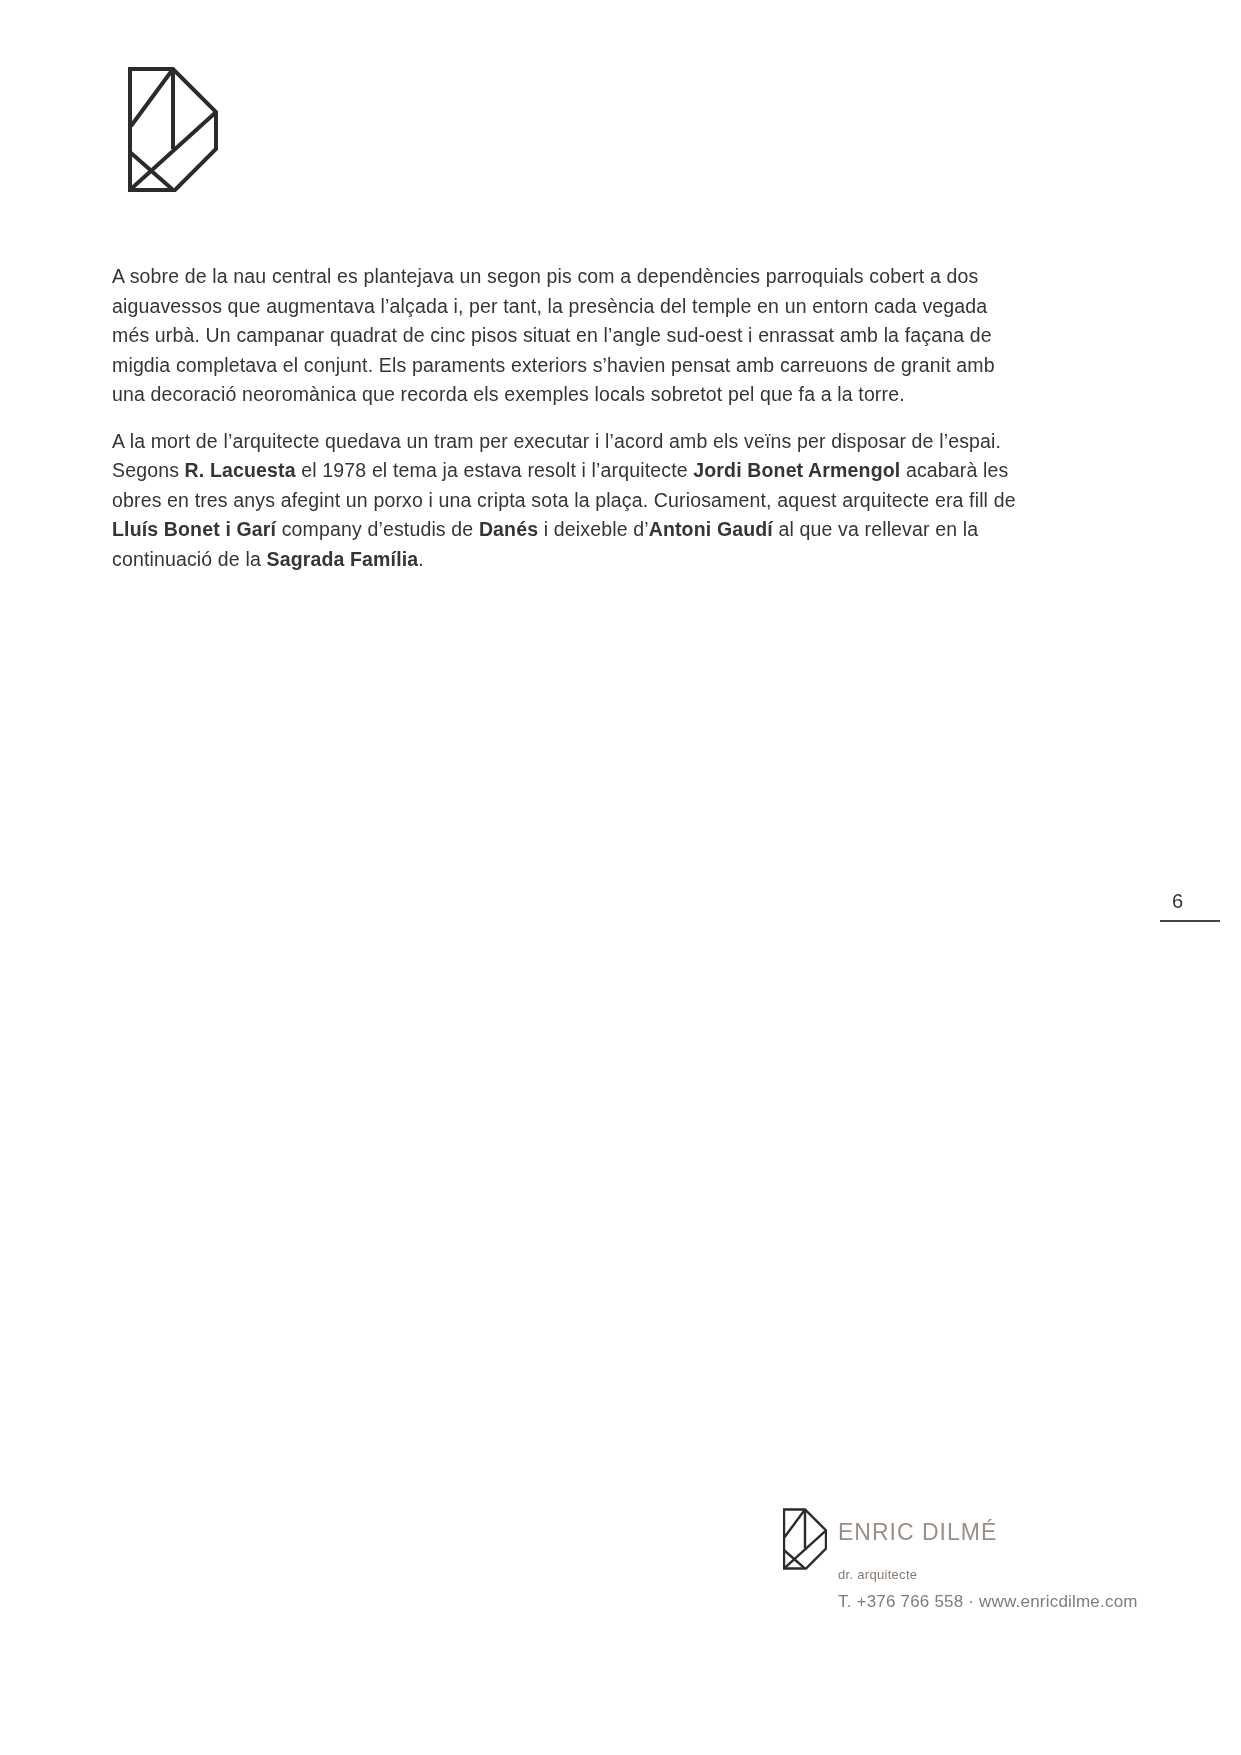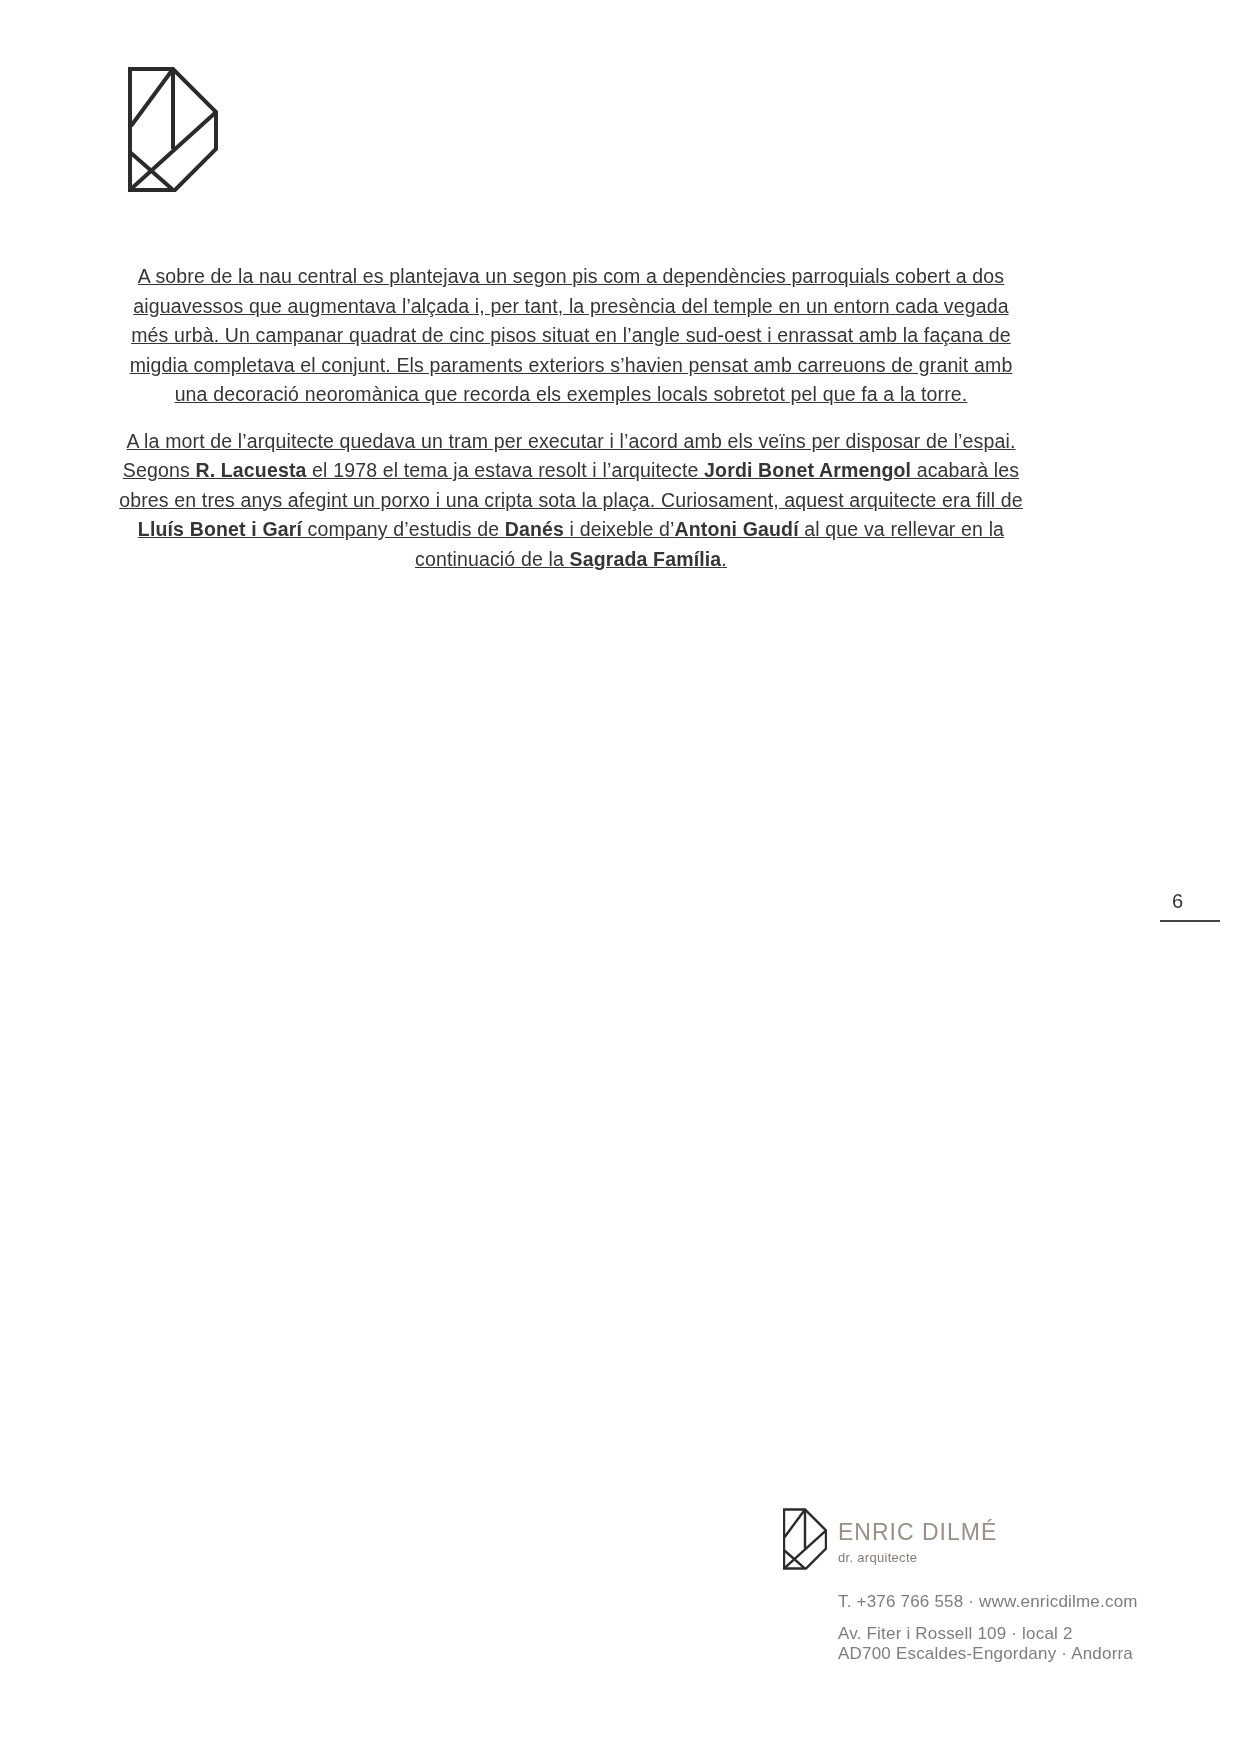--- a/index.html
+++ b/index.html
@@ -36,22 +36,21 @@
   
   .body-text {
     position: absolute;
     left: 112px;
     top: 262px;
     width: 918px;
     font-size: 19.5px;
     line-height: 29.5px;
     letter-spacing: 0.15px;
     color: var(--text, #353535);
-    text-align: center;
-    text-decoration: underline;
+    text-align: left;
   }
   .body-text p { margin: 0 0 17px 0; }
   .body-text .bold { font-weight: bold; }
 
   
   .page-number-wrap {
     position: absolute;
     left: 1160px;
     top: 890px;
     width: 81px;
@@ -81,21 +80,21 @@
     left: 838px;
     top: 1519px;
   }
   .brand-name {
     font-size: 23px;
     letter-spacing: 1px;
     color: var(--brand, #9a8e86);
     text-align: right;
   }
   .brand-subtitle {
-    margin-top: 4px;
+    margin-top: 21px;
     font-size: 13px;
     letter-spacing: 0.3px;
     color: var(--brand-subtitle, #847a72);
   }
   .footer-contact {
     position: absolute;
     left: 838px;
     top: 1592px;
     font-size: 17px;
     color: var(--contact-text, #7d7d7d);
@@ -139,19 +138,15 @@
     </svg>
   </div>
 
   <div class="footer-brand">
     <div class="brand-name">ENRIC DILMÉ</div>
     <div class="brand-subtitle">dr. arquitecte</div>
   </div>
 
   <div class="footer-contact">
     <div class="contact-line">T. +376 766 558 · www.enricdilme.com</div>
-    <div class="address">
-      <div>Av. Fiter i Rossell 109 · local 2</div>
-      <div>AD700 Escaldes-Engordany · Andorra</div>
-    </div>
   </div>
 
 </div>
 
 </body></html>

